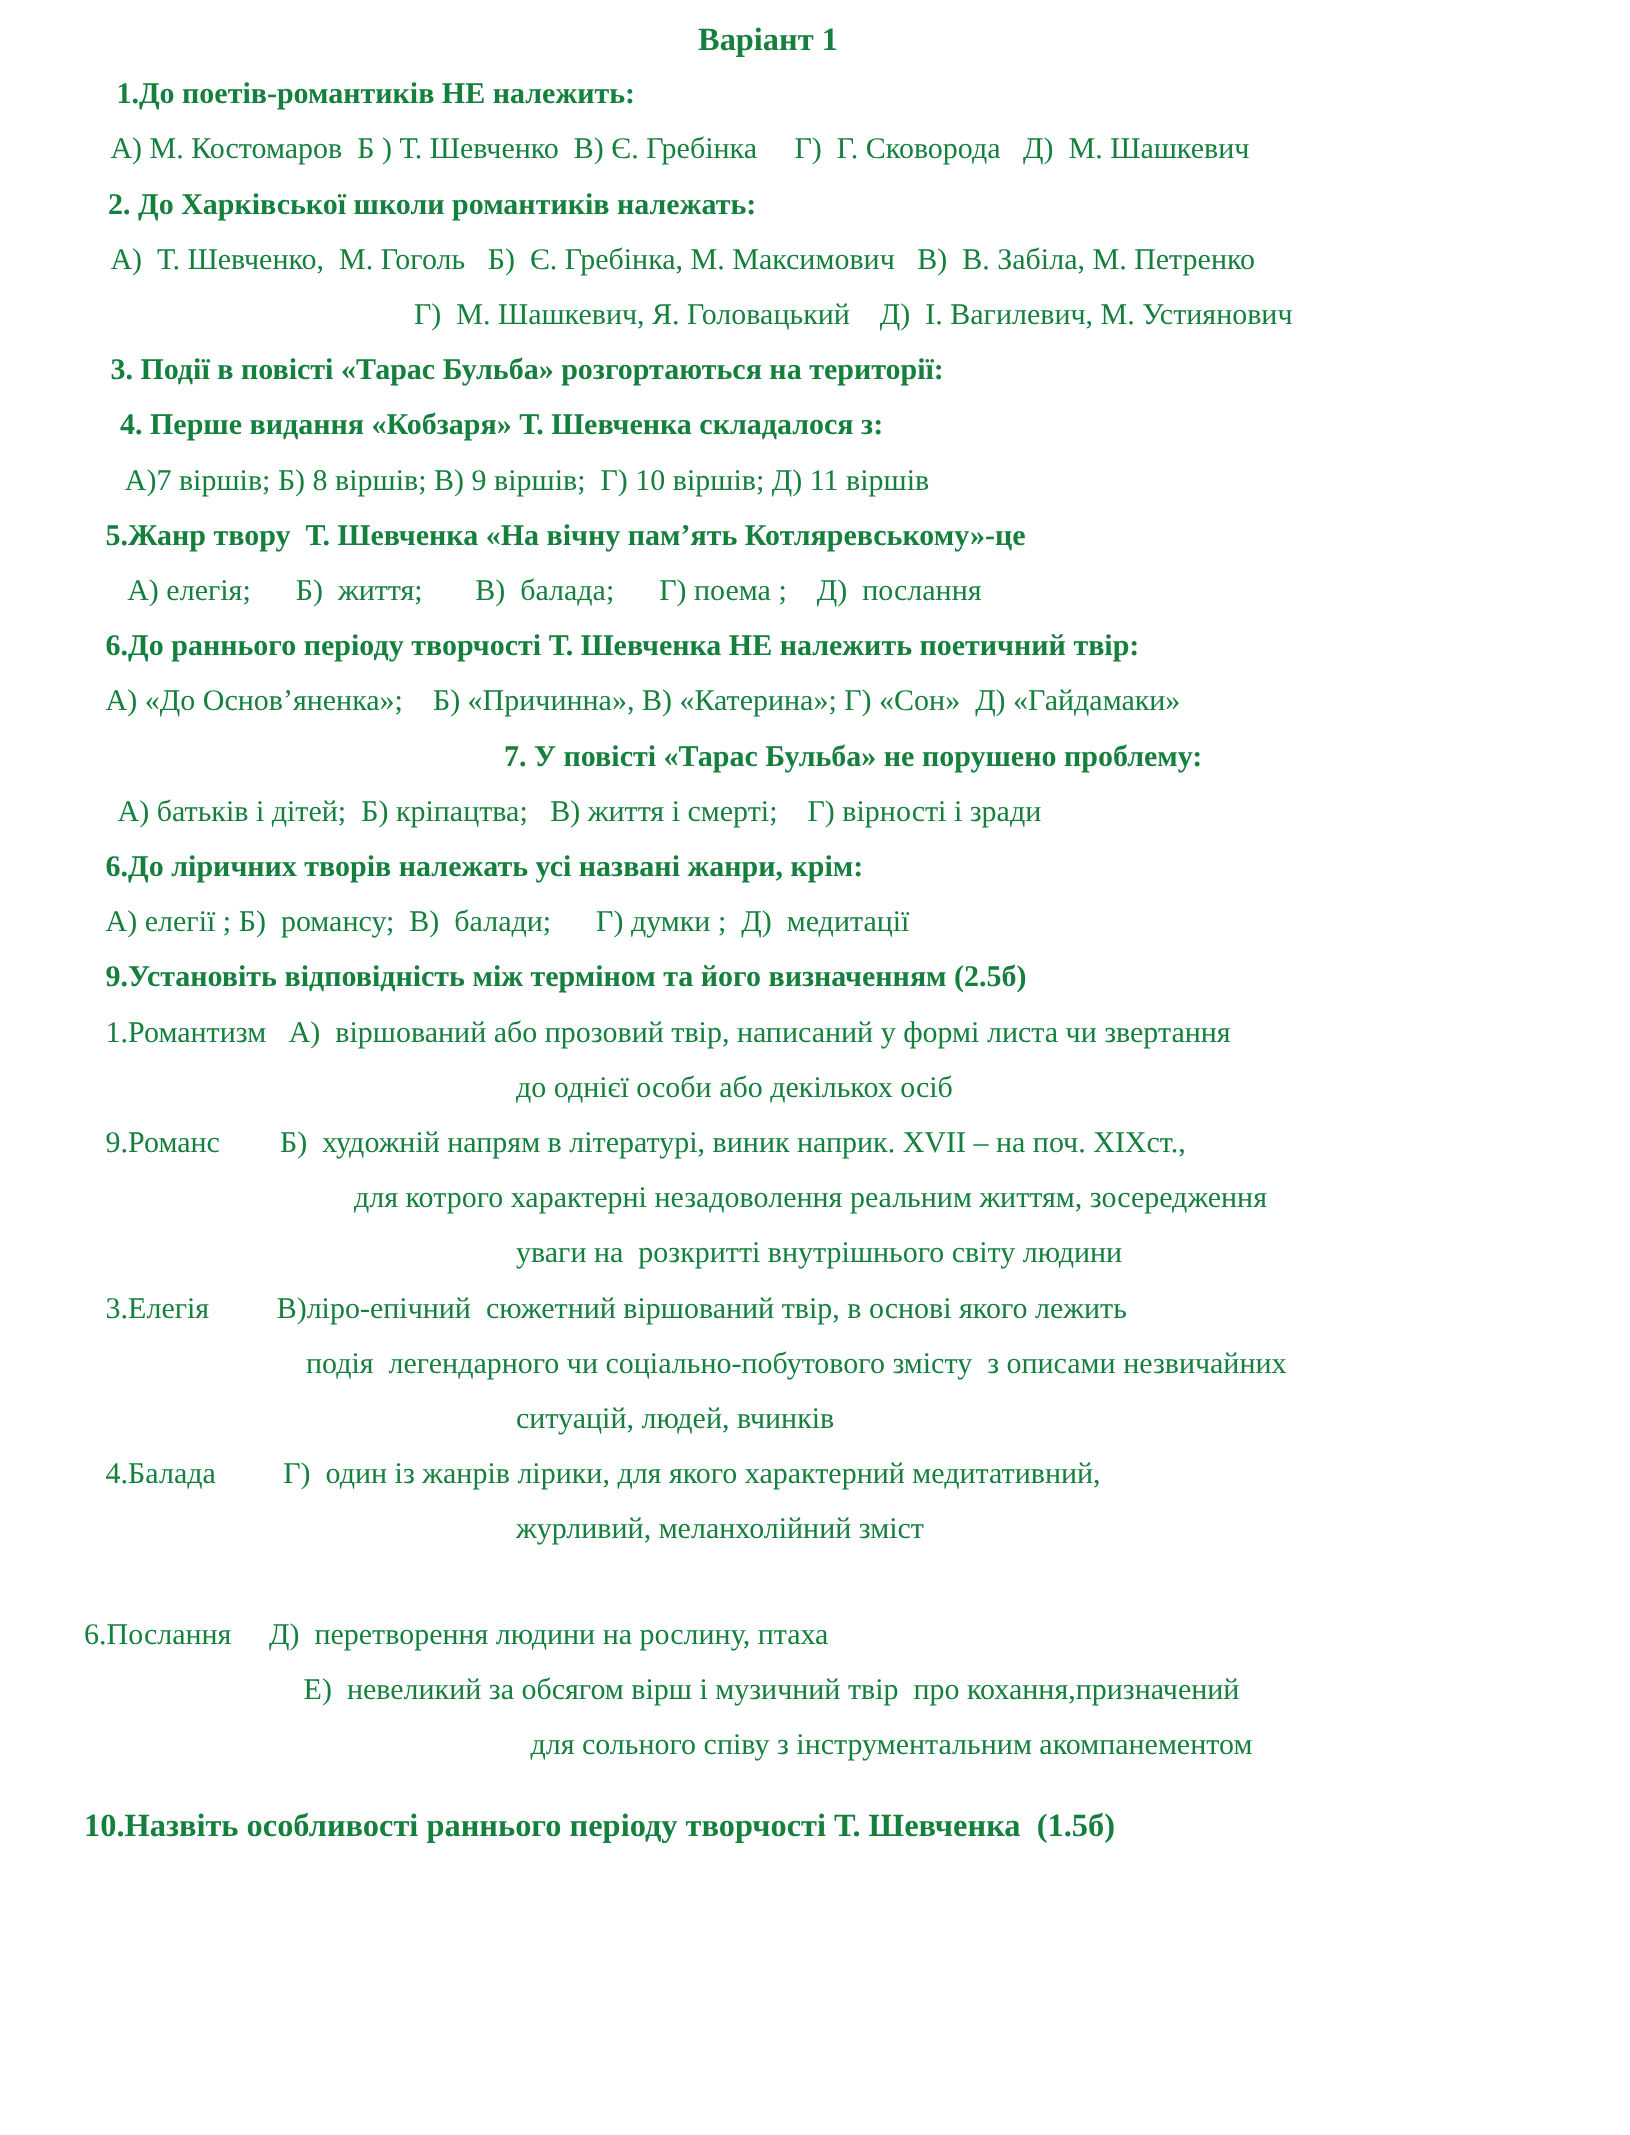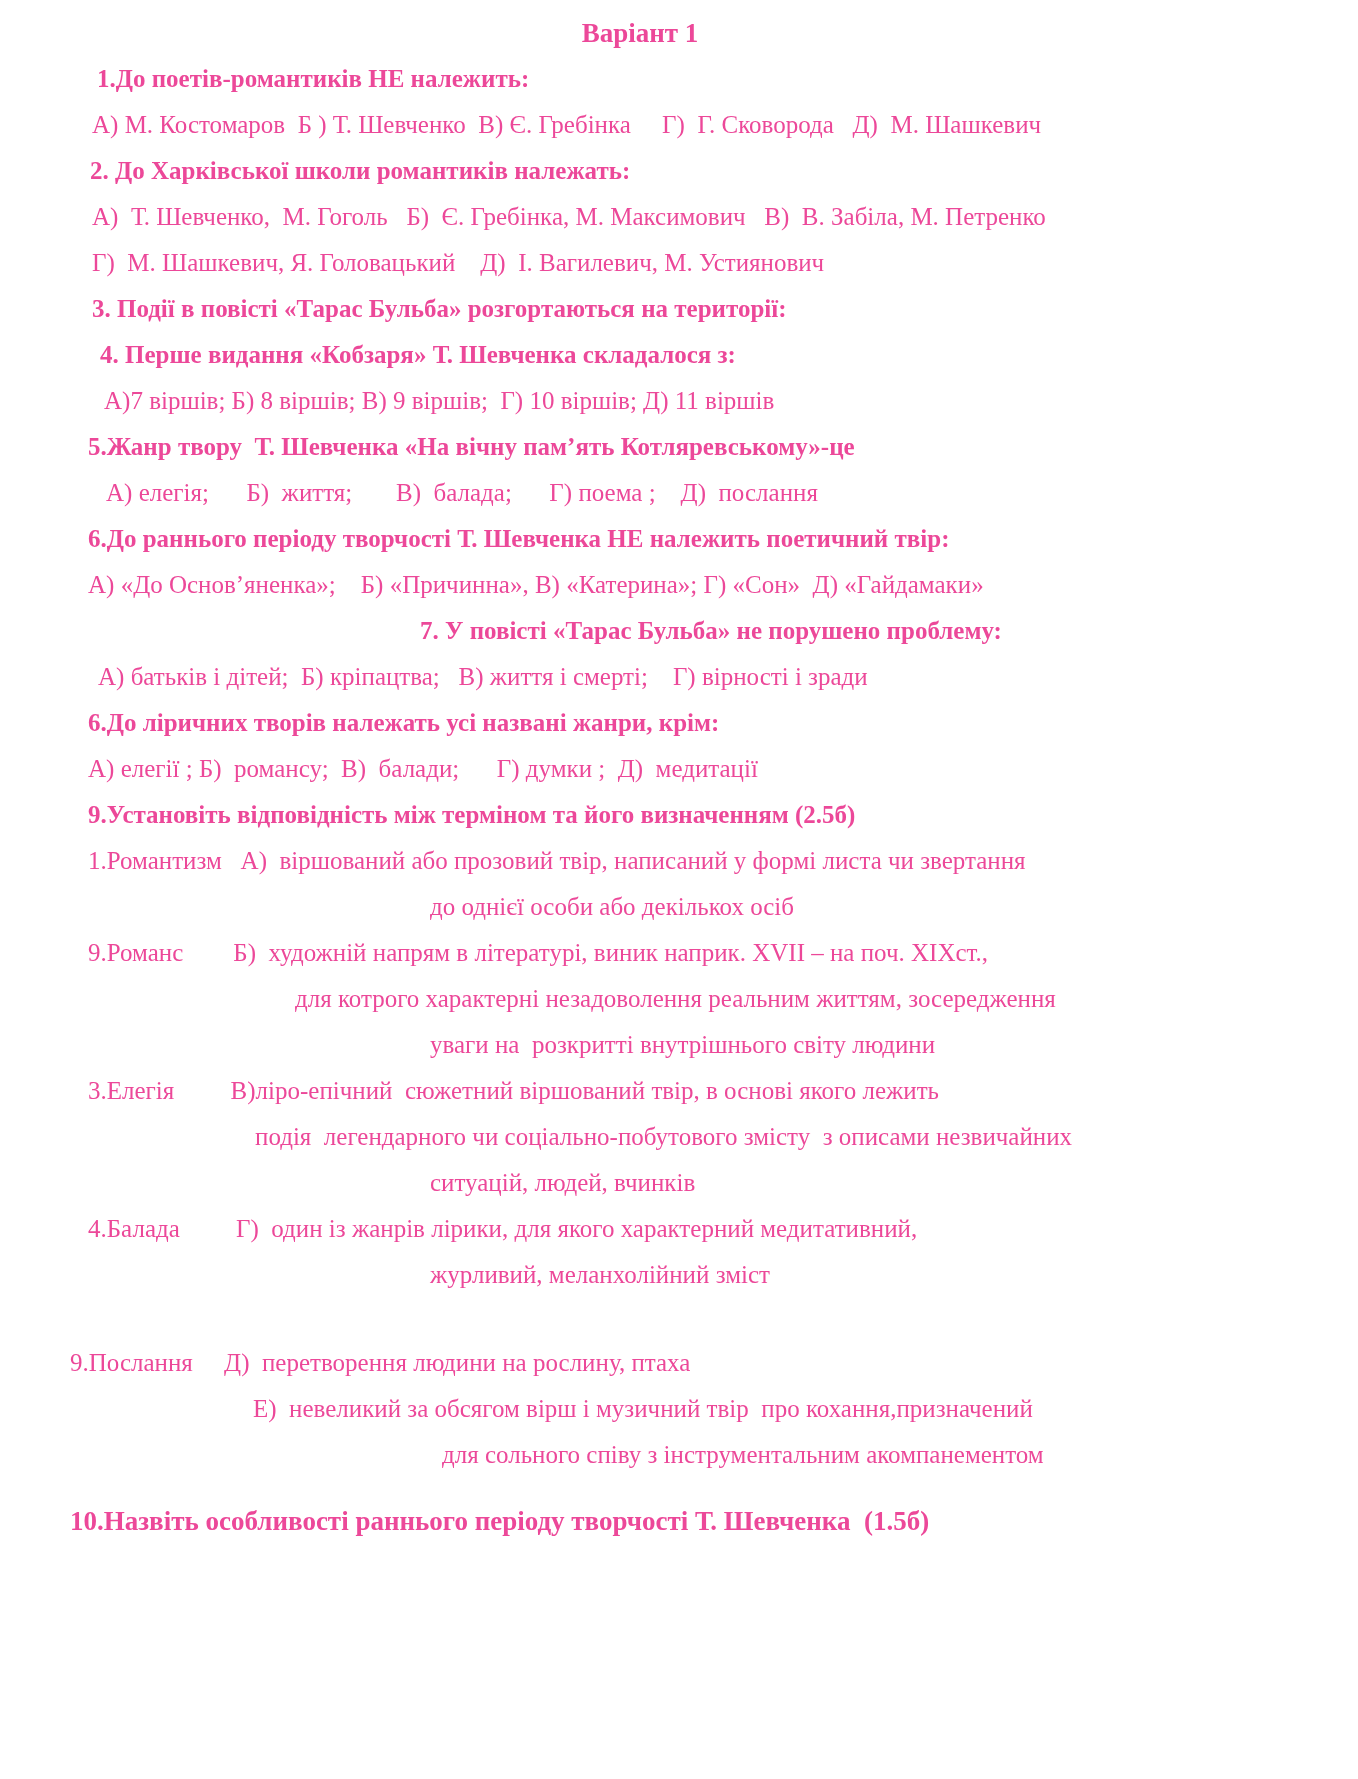--- a/index.html
+++ b/index.html
@@ -5,21 +5,21 @@
   html, body {
     margin: 0;
     padding: 0;
     background: #ffffff;
   }
   .page {
     width: 1358px;
     min-height: 1779px;
     box-sizing: border-box;
     background: #ffffff;
-    color: #ec4899;
+    color: #15803d;
     font-family: "Liberation Serif", "DejaVu Serif", serif;
     font-size: 25px;
     padding: 10px 28px 40px 70px;
   }
   .title {
     text-align: center;
     font-weight: bold;
     font-size: 27px;
     line-height: 46px;
     margin-right: 120px; 
@@ -36,21 +36,21 @@
 </head>
 <body>
 
 <div class="page">
   <div class="title">Варіант 1</div>
   <div>
       <div class="line bold" style="margin-left: 27px;">1.До поетів-романтиків НЕ належить:</div>
       <div class="line" style="margin-left: 22px;">А) М. Костомаров  Б ) Т. Шевченко  В) Є. Гребінка     Г)  Г. Сковорода   Д)  М. Шашкевич</div>
       <div class="line bold" style="margin-left: 20px;">2. До Харківської школи романтиків належать:</div>
       <div class="line" style="margin-left: 22px;">А)  Т. Шевченко,  М. Гоголь   Б)  Є. Гребінка, М. Максимович   В)  В. Забіла, М. Петренко</div>
-      <div class="line" style="margin-left: 22px;">Г)  М. Шашкевич, Я. Головацький    Д)  І. Вагилевич, М. Устиянович</div>
+      <div class="line" style="margin-left: 22px; text-align: center;">Г)  М. Шашкевич, Я. Головацький    Д)  І. Вагилевич, М. Устиянович</div>
       <div class="line bold" style="margin-left: 22px;">3. Події в повісті «Тарас Бульба» розгортаються на території:</div>
       <div class="line bold" style="margin-left: 30px;">4. Перше видання «Кобзаря» Т. Шевченка складалося з:</div>
       <div class="line" style="margin-left: 34px;">А)7 віршів; Б) 8 віршів; В) 9 віршів;  Г) 10 віршів; Д) 11 віршів</div>
       <div class="line bold" style="margin-left: 18px;">5.Жанр твору  Т. Шевченка «На вічну пам’ять Котляревському»-це</div>
       <div class="line" style="margin-left: 36px;">А) елегія;      Б)  життя;       В)  балада;      Г) поема ;    Д)  послання</div>
       <div class="line bold" style="margin-left: 18px;">6.До раннього періоду творчості Т. Шевченка НЕ належить поетичний твір:</div>
       <div class="line" style="margin-left: 18px;">А) «До Основ’яненка»;    Б) «Причинна», В) «Катерина»; Г) «Сон»  Д) «Гайдамаки»</div>
       <div class="line bold" style="margin-left: 22px; text-align: center;">7. У повісті «Тарас Бульба» не порушено проблему:</div>
       <div class="line" style="margin-left: 28px;">А) батьків і дітей;  Б) кріпацтва;   В) життя і смерті;    Г) вірності і зради</div>
       <div class="line bold" style="margin-left: 18px;">6.До ліричних творів належать усі названі жанри, крім:</div>
@@ -59,18 +59,18 @@
       <div class="line" style="margin-left: 18px;">1.Романтизм   А)  віршований або прозовий твір, написаний у формі листа чи звертання</div>
       <div class="line" style="margin-left: 360px;">до однієї особи або декількох осіб</div>
       <div class="line" style="margin-left: 18px;">9.Романс        Б)  художній напрям в літературі, виник наприк. XVII – на поч. ХІХст.,</div>
       <div class="line" style="margin-left: 225px;">для котрого характерні незадоволення реальним життям, зосередження</div>
       <div class="line" style="margin-left: 360px;">уваги на  розкритті внутрішнього світу людини</div>
       <div class="line" style="margin-left: 18px;">3.Елегія         В)ліро-епічний  сюжетний віршований твір, в основі якого лежить</div>
       <div class="line" style="margin-left: 185px;">подія  легендарного чи соціально-побутового змісту  з описами незвичайних</div>
       <div class="line" style="margin-left: 360px;">ситуацій, людей, вчинків</div>
       <div class="line" style="margin-left: 18px;">4.Балада         Г)  один із жанрів лірики, для якого характерний медитативний,</div>
       <div class="line" style="margin-left: 360px;">журливий, меланхолійний зміст</div>
-      <div class="line" style="margin-left: 0px; margin-top: 42px;">9.Послання     Д)  перетворення людини на рослину, птаха</div>
+      <div class="line" style="margin-left: 0px; margin-top: 42px;">6.Послання     Д)  перетворення людини на рослину, птаха</div>
       <div class="line" style="margin-left: 183px;">Е)  невеликий за обсягом вірш і музичний твір  про кохання,призначений</div>
       <div class="line" style="margin-left: 372px;">для сольного співу з інструментальним акомпанементом</div>
       <div class="line bold large" style="margin-left: 0px; margin-top: 20px;">10.Назвіть особливості раннього періоду творчості Т. Шевченка  (1.5б)</div>
     </div>
 </div>
 
 </body></html>

